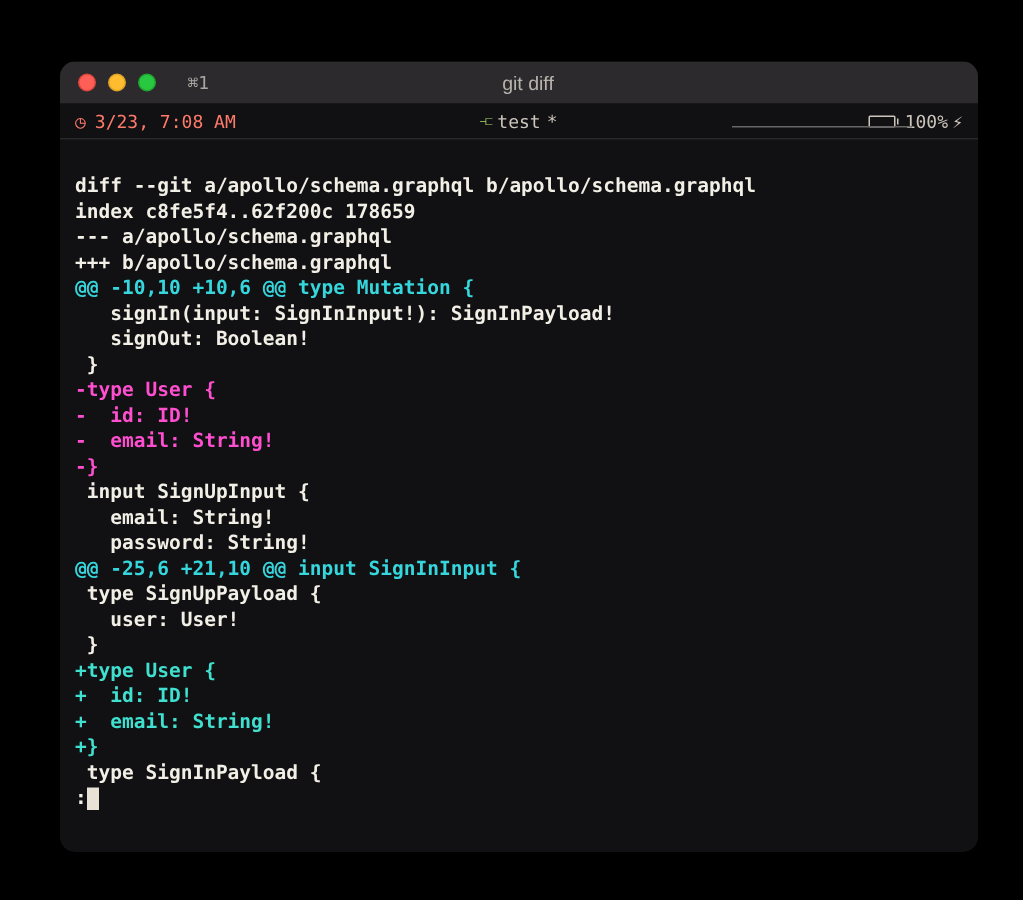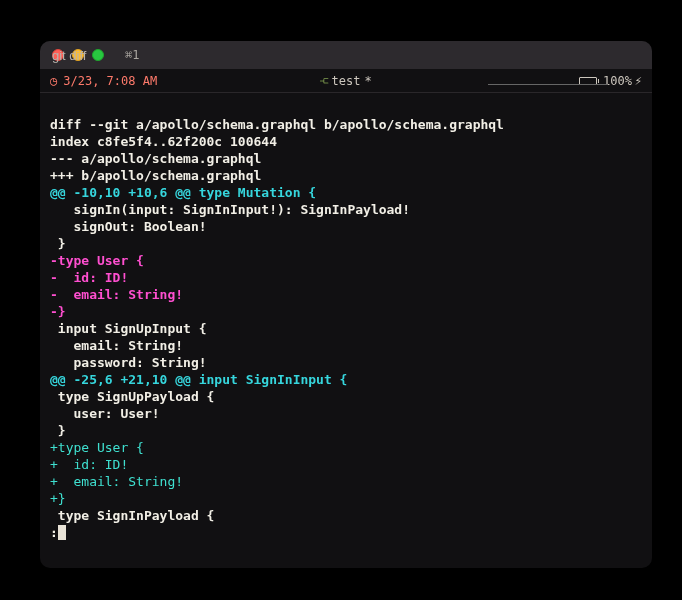--- a/index.html
+++ b/index.html
@@ -42,20 +42,21 @@
     margin-left: 18px;
     color: #aaa6a0;
     font-size: 12px;
     display: flex;
     align-items: center;
     gap: 3px;
   }
   .title {
     position: absolute;
     left: 12px; right: 0;
+    text-align: center;
     color: #b8b3ac;
     font-size: 13px;
     font-family: -apple-system, "Helvetica Neue", "Segoe UI", sans-serif;
     pointer-events: none;
   }
   .statusbar {
     height: 24px;
     display: flex;
     align-items: center;
     font-size: 12px;
@@ -113,21 +114,21 @@
     padding: 6px 10px 6px 10px;
     font-size: 13px;
     line-height: 17px;
     color: #f8f8f2;
     white-space: pre;
     overflow: hidden;
   }
   .bold { font-weight: bold; text-align: right; }
   .hunk { color: #36d6dd; font-weight: bold; }
   .del  { color: #ff4fd0; font-weight: bold; text-align: right; }
-  .add  { color: #3fe0d0; font-weight: normal; margin-top: 28px; }
+  .add  { color: #3fe0d0; font-weight: bold; margin-top: 28px; }
   .ctx  { color: #f2efe6; font-weight: bold; }
   .prompt-row { display: flex; align-items: center; }
   .cursor {
     display: inline-block;
     width: 8px; height: 15px;
     background: #e8e2d6;
     margin-left: 0px;
   }
 </style>
 </head>
@@ -160,21 +161,21 @@
     <div class="sb-right">
       <span class="battery-icon"></span>
       <span>100%</span>
       <div class="underline"></div>
     </div>
     <span class="bolt">⚡</span>
   </div>
 
   <div class="terminal">
 <span class="bold ctx">diff --git a/apollo/schema.graphql b/apollo/schema.graphql</span>
-<span class="bold ctx">index c8fe5f4..62f200c 100644</span>
+<span class="bold ctx">index c8fe5f4..62f200c 178659</span>
 <span class="bold ctx">--- a/apollo/schema.graphql</span>
 <span class="bold ctx">+++ b/apollo/schema.graphql</span>
 <span class="hunk">@@ -10,10 +10,6 @@ type Mutation {</span>
 <span class="ctx">   signIn(input: SignInInput!): SignInPayload!</span>
 <span class="ctx">   signOut: Boolean!</span>
 <span class="ctx"> }</span>
 <span class="del">-type User {</span>
 <span class="del">-  id: ID!</span>
 <span class="del">-  email: String!</span>
 <span class="del">-}</span>

